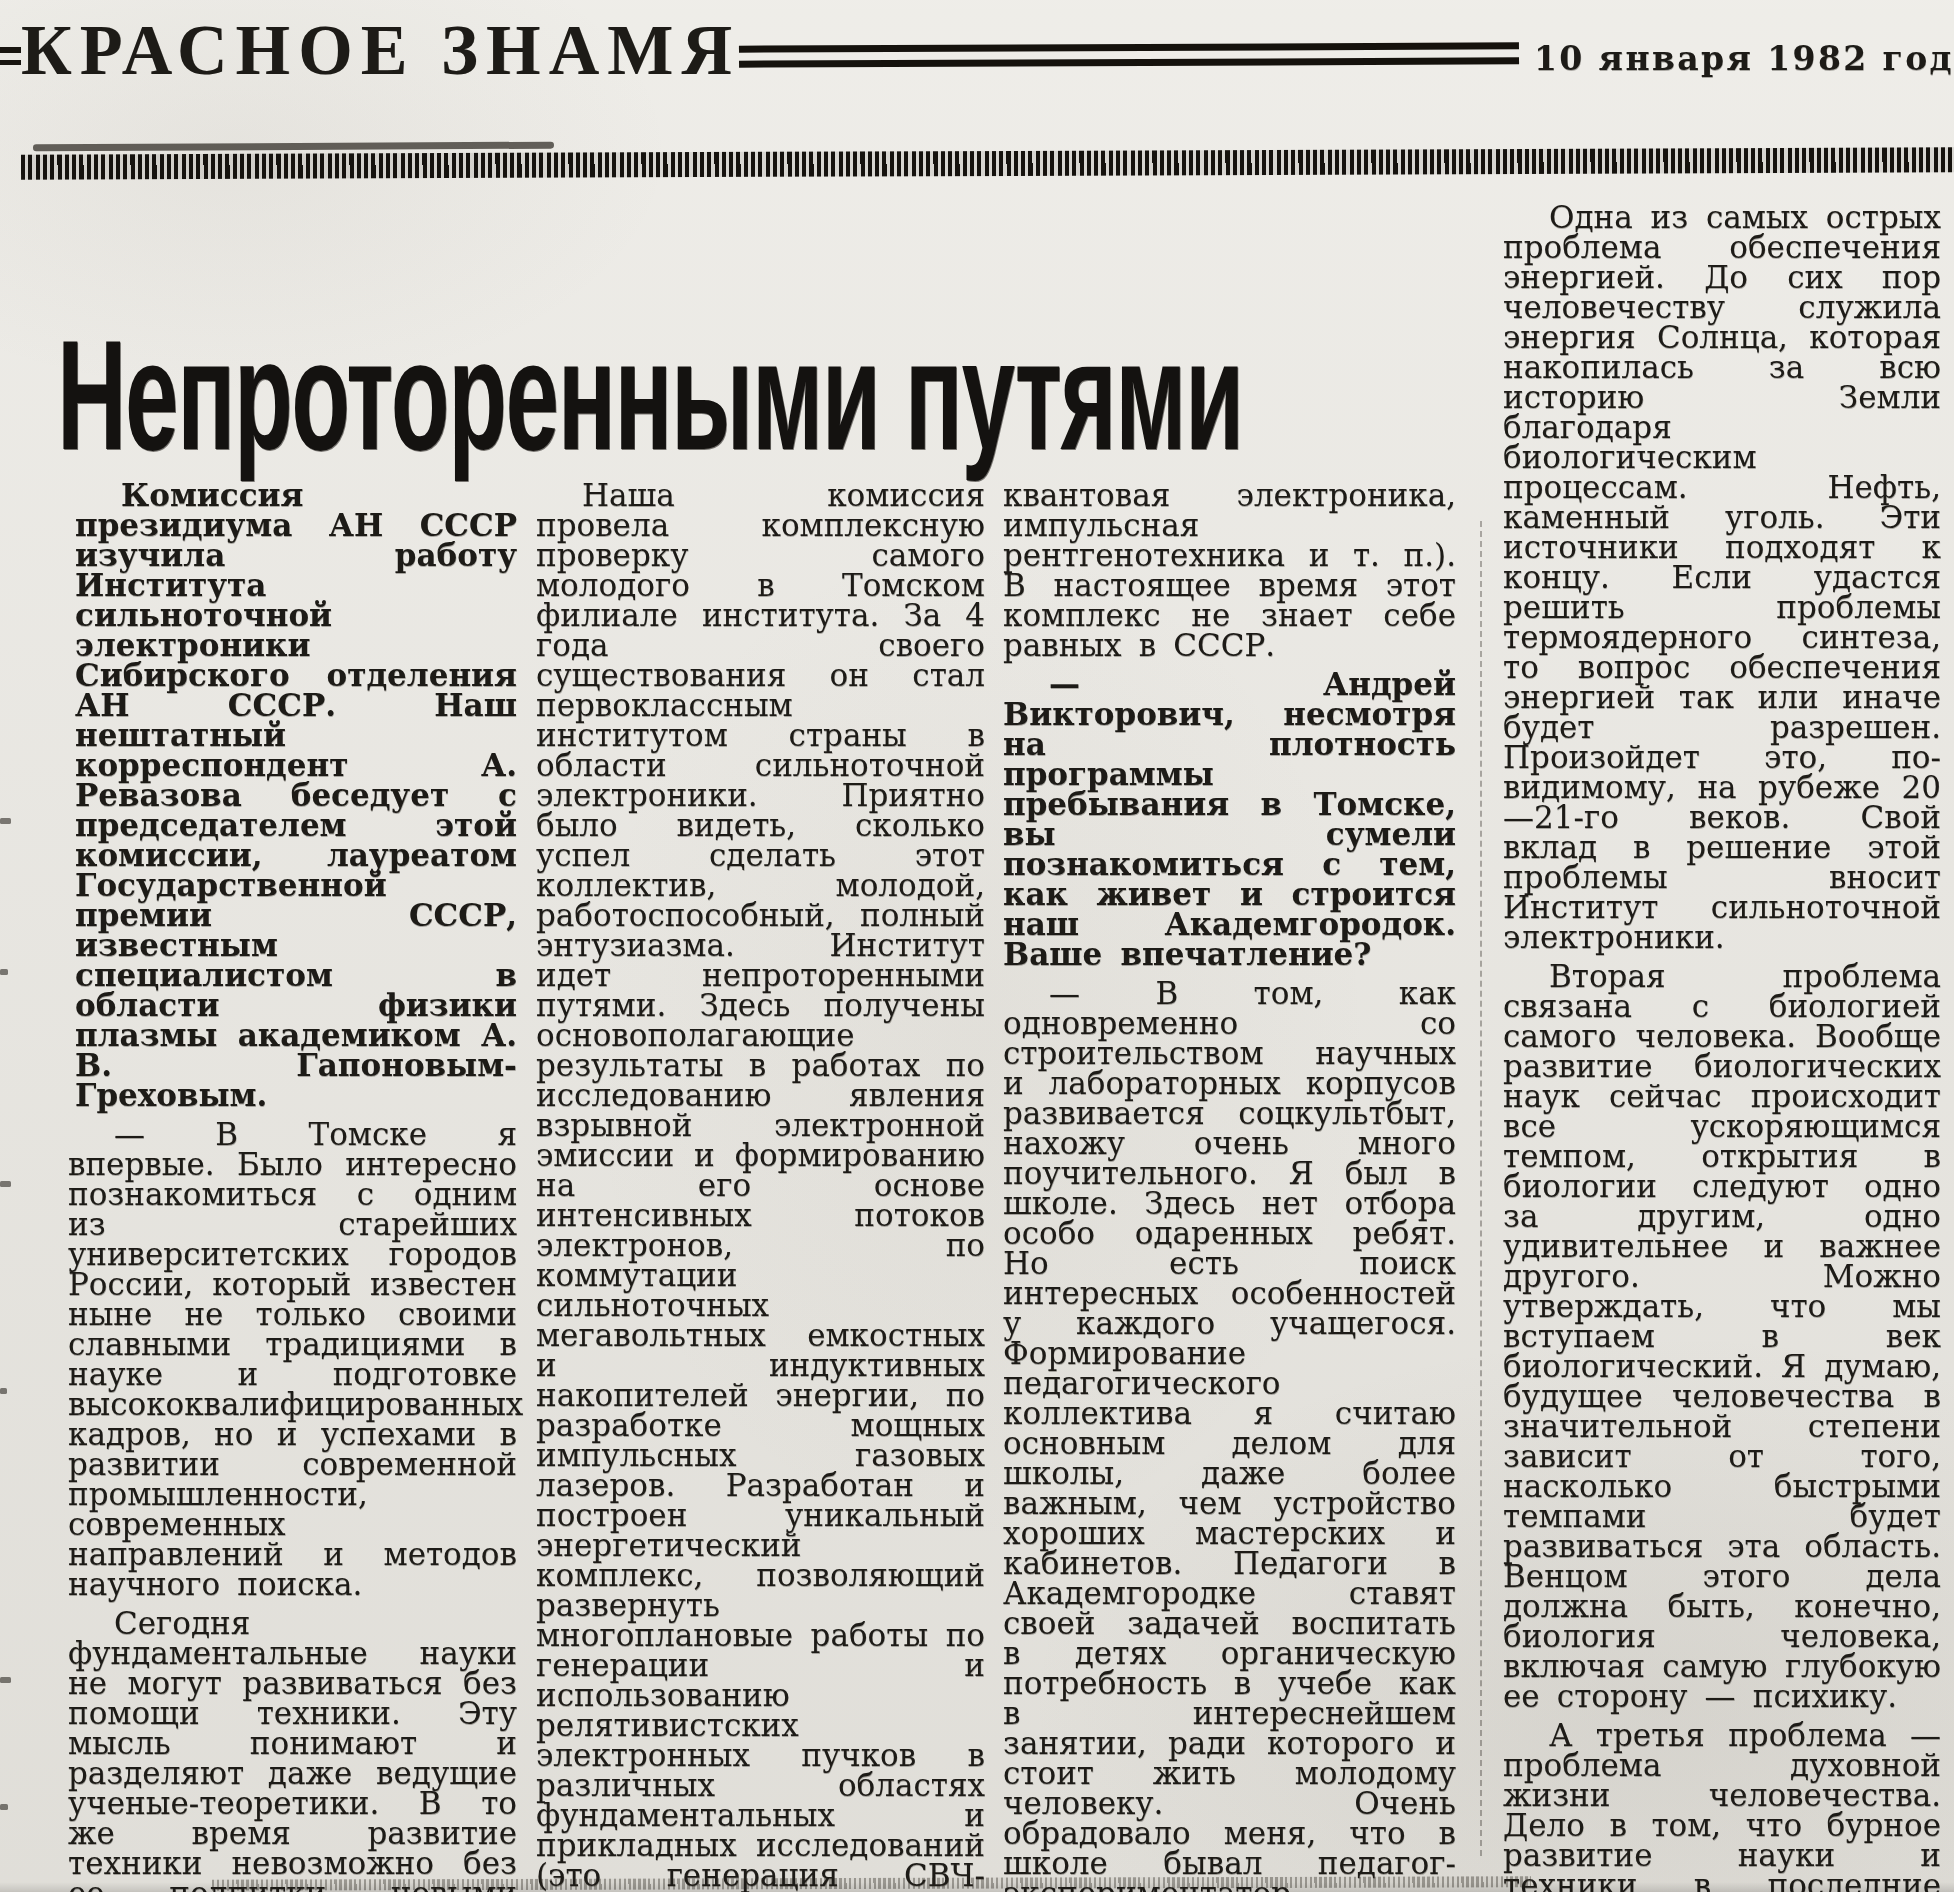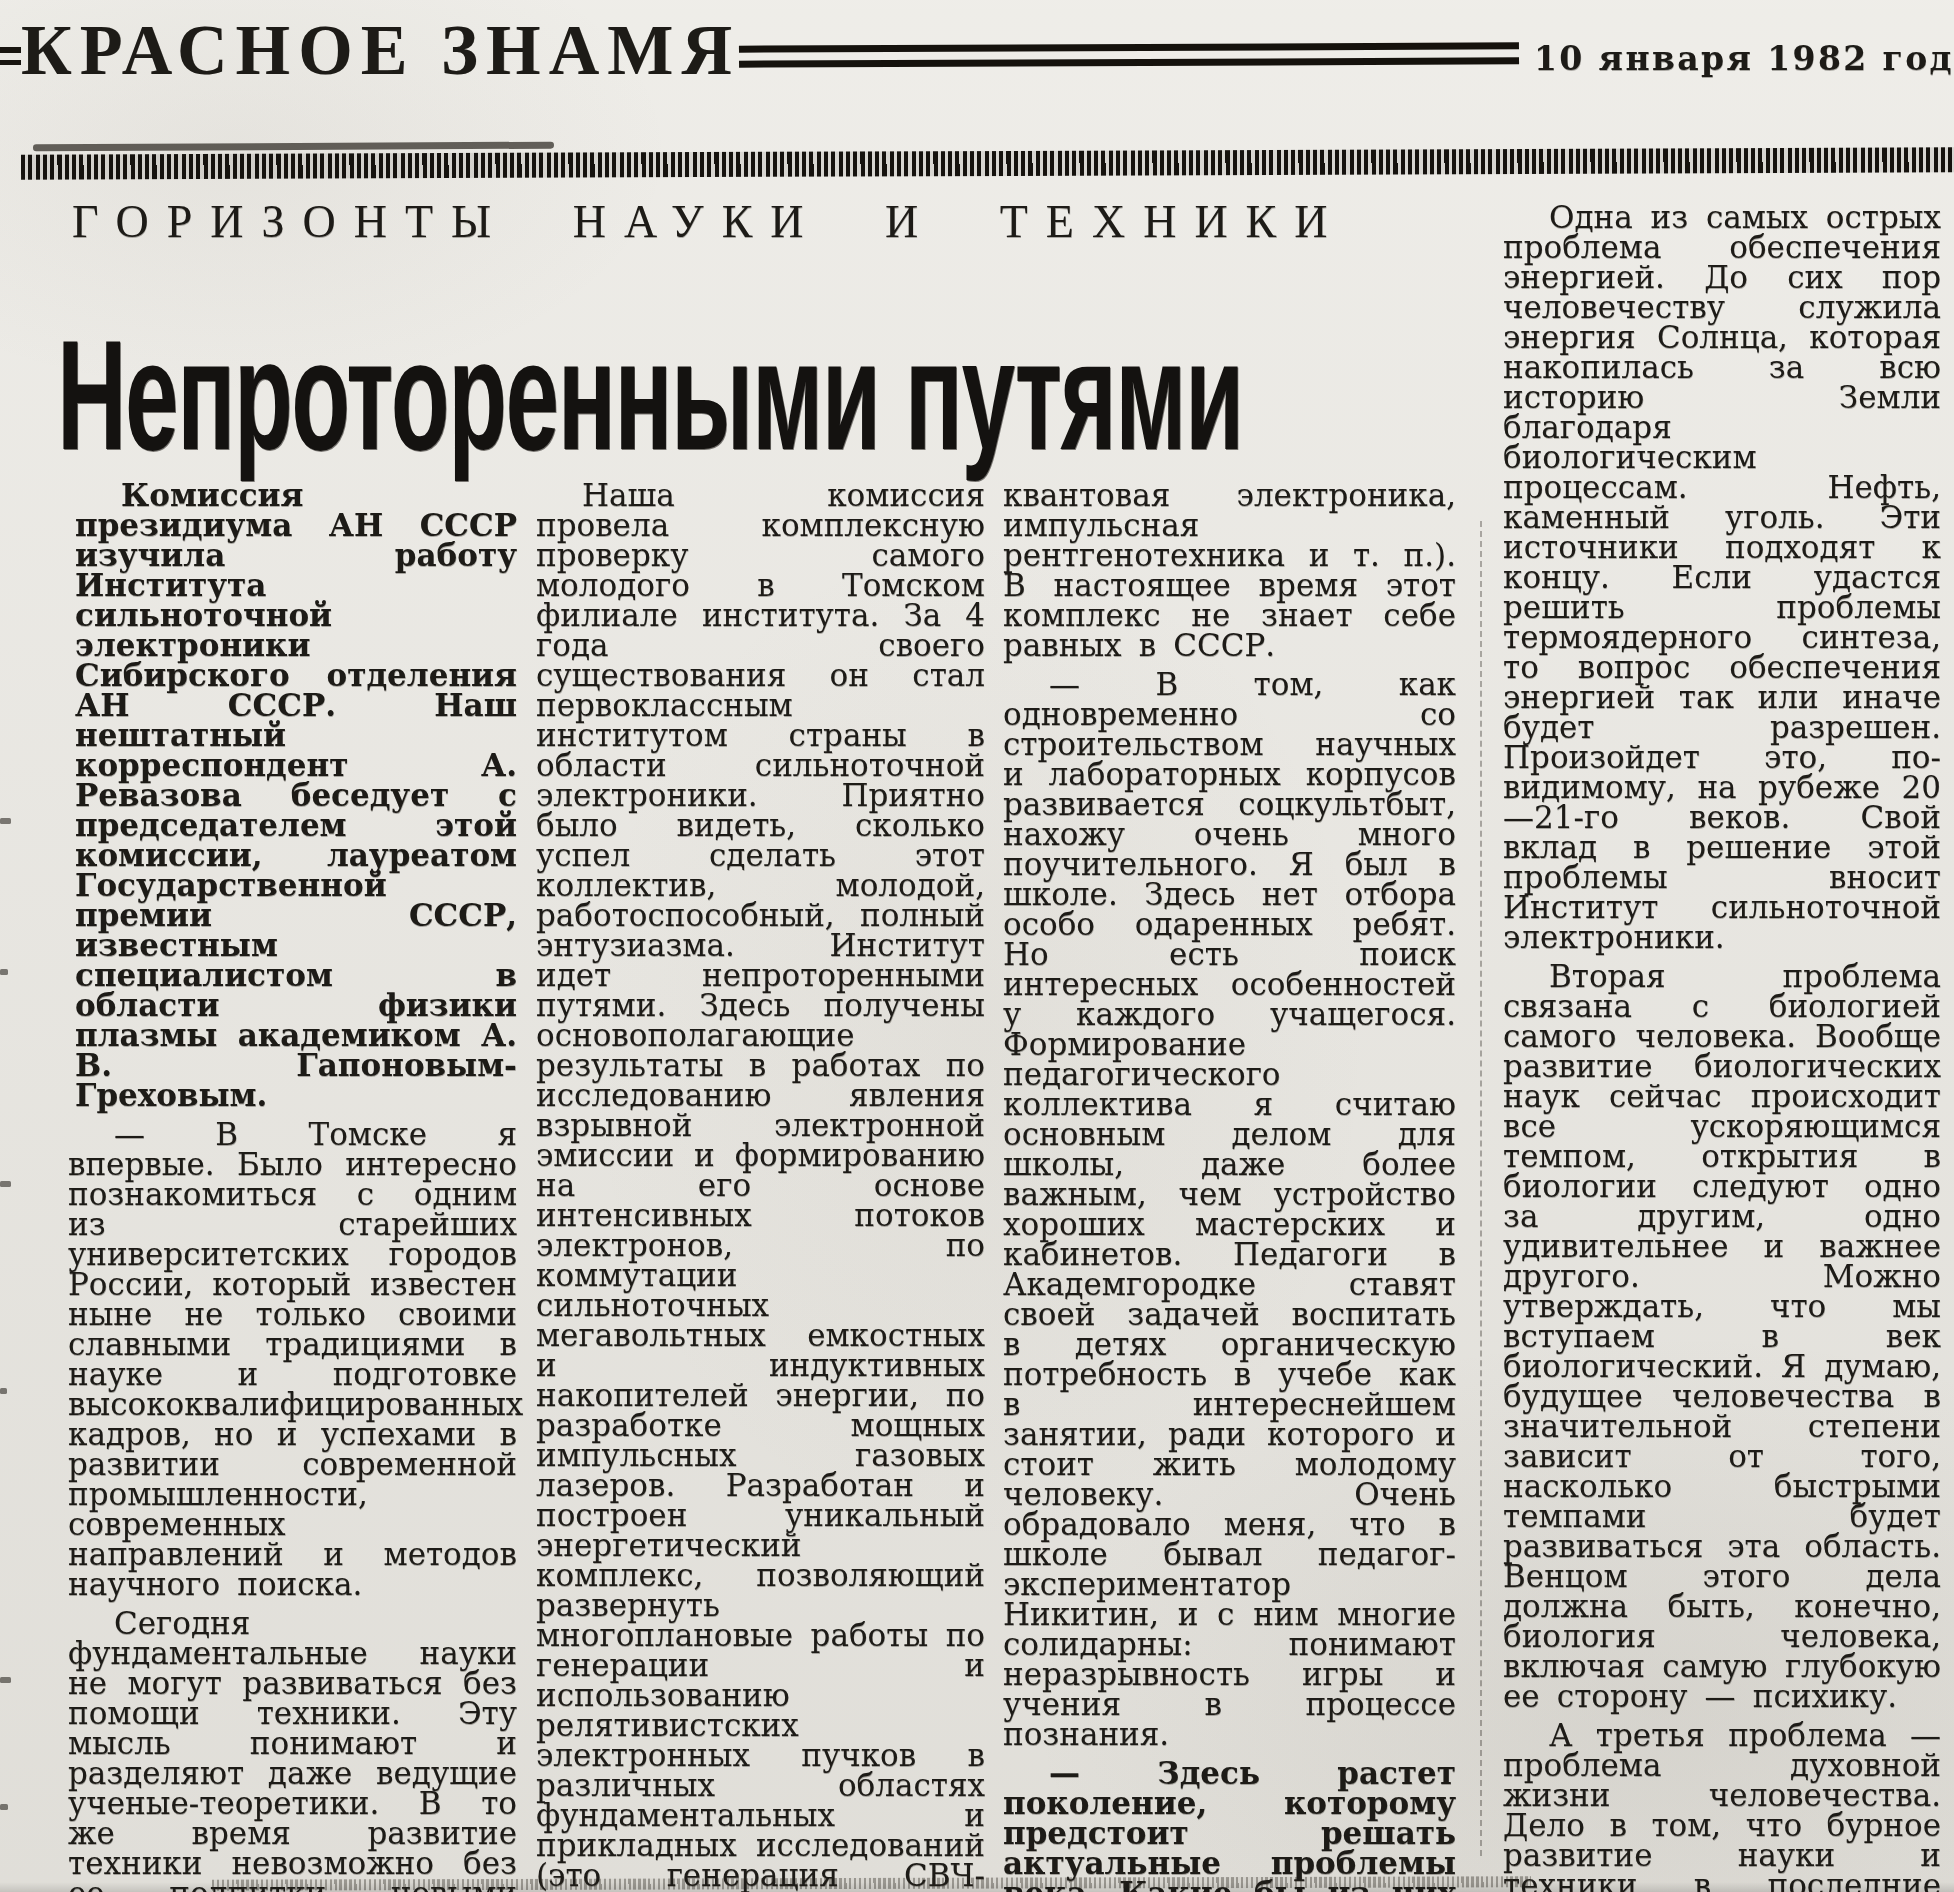--- a/index.html
+++ b/index.html
@@ -117,35 +117,35 @@
 <div class="paper">
 
   <div class="masthead-stub"></div>
   <div class="masthead-title">КРАСНОЕ ЗНАМЯ</div>
   <div class="masthead-rule"></div>
   <div class="masthead-date">10 января 1982 года</div>
 
   <div class="smear"></div>
   <div class="hatch-bar"></div>
 
-  <div class="rubric">ГОРИЗОНТЫ НАУКИ И ТЕХНИКИ</div>
   <div class="headline">Непроторенными путями</div>
 
   <div class="col col-1">
     <p class="lede">Комиссия президиума АН СССР изучила работу Института сильноточной электроники Сибирского отделения АН СССР. Наш нештатный корреспондент А. Ревазова беседует с председателем этой комиссии, лауреатом Государственной премии СССР, известным специалистом в области физики плазмы академиком А. В. Гапоновым-Греховым.</p>
     <p>— В Томске я впервые. Было интересно познакомиться с одним из старейших университетских городов России, который известен ныне не только своими славными традициями в науке и подготовке высококвалифицированных кадров, но и успехами в развитии современной промышленности, современных направлений и методов научного поиска.</p>
     <p>Сегодня фундаментальные науки не могут развиваться без помощи техники. Эту мысль понимают и разделяют даже ведущие ученые-теоретики. В то же время развитие техники невозможно без ее подпитки новыми идеями и разработками фундаментальной науки. Сочетание того и другого — дело очень непростое, оно требует и высокой квалификации кадров, и определенных настойчивых усилий руководства. Так вот, первое, что бросается в глаза, что производит самое сильное</p>
   </div>
 
   <div class="col col-2">
     <p>Наша комиссия провела комплексную проверку самого молодого в Томском филиале института. За 4 года своего существования он стал первоклассным институтом страны в области сильноточной электроники. Приятно было видеть, сколько успел сделать этот коллектив, молодой, работоспособный, полный энтузиазма. Институт идет непроторенными путями. Здесь получены основополагающие результаты в работах по исследованию явления взрывной электронной эмиссии и формированию на его основе интенсивных потоков электронов, по коммутации сильноточных мегавольтных емкостных и индуктивных накопителей энергии, по разработке мощных импульсных газовых лазеров. Разработан и построен уникальный энергетический комплекс, позволяющий развернуть многоплановые работы по генерации и использованию релятивистских электронных пучков в различных областях фундаментальных и прикладных исследований (это генерация СВЧ-излучения, нагрев плазмы до термоядерных температур,</p>
   </div>
 
   <div class="col col-3">
     <p class="no-indent">квантовая электроника, импульсная рентгенотехника и т. п.). В настоящее время этот комплекс не знает себе равных в СССР.</p>
+    <p class="bold-q">— Андрей Викторович, несмотря на плотность программы пребывания в Томске, вы сумели познакомиться с тем, как живет и строится наш Академгородок. Ваше впечатление?</p>
     <p>— В том, как одновременно со строительством научных и лабораторных корпусов развивается соцкультбыт, нахожу очень много поучительного. Я был в школе. Здесь нет отбора особо одаренных ребят. Но есть поиск интересных особенностей у каждого учащегося. Формирование педагогического коллектива я считаю основным делом для школы, даже более важным, чем устройство хороших мастерских и кабинетов. Педагоги в Академгородке ставят своей задачей воспитать в детях органическую потребность в учебе как в интереснейшем занятии, ради которого и стоит жить молодому человеку. Очень обрадовало меня, что в школе бывал педагог-экспериментатор Никитин, и с ним многие солидарны: понимают неразрывность игры и учения в процессе познания.</p>
     <p class="bold-q">— Здесь растет поколение, которому предстоит решать актуальные проблемы века. Какие бы из них вы выделили как наиважнейшие?</p>
   </div>
 
   <div class="col-rule"></div>
 
   <div class="col col-4">
     <p>Одна из самых острых проблема обеспечения энергией. До сих пор человечеству служила энергия Солнца, которая накопилась за всю историю Земли благодаря биологическим процессам. Нефть, каменный уголь. Эти источники подходят к концу. Если удастся решить проблемы термоядерного синтеза, то вопрос обеспечения энергией так или иначе будет разрешен. Произойдет это, по-видимому, на рубеже 20—21-го веков. Свой вклад в решение этой проблемы вносит Институт сильноточной электроники.</p>
     <p>Вторая проблема связана с биологией самого человека. Вообще развитие биологических наук сейчас происходит все ускоряющимся темпом, открытия в биологии следуют одно за другим, одно удивительнее и важнее другого. Можно утверждать, что мы вступаем в век биологический. Я думаю, будущее человечества в значительной степени зависит от того, насколько быстрыми темпами будет развиваться эта область. Венцом этого дела должна быть, конечно, биология человека, включая самую глубокую ее сторону — психику.</p>
     <p>А третья проблема — проблема духовной жизни человечества. Дело в том, что бурное развитие науки и техники в последние десятилетия привело к перенесению центра внимания человечества со стороны его духовного развития на сторону техническую. В то же время намечается отставание развития духовной стороны от физической. Поиск решений в этом направлении — одна из важных проблем, с которыми мы уже сталкиваемся.</p>

